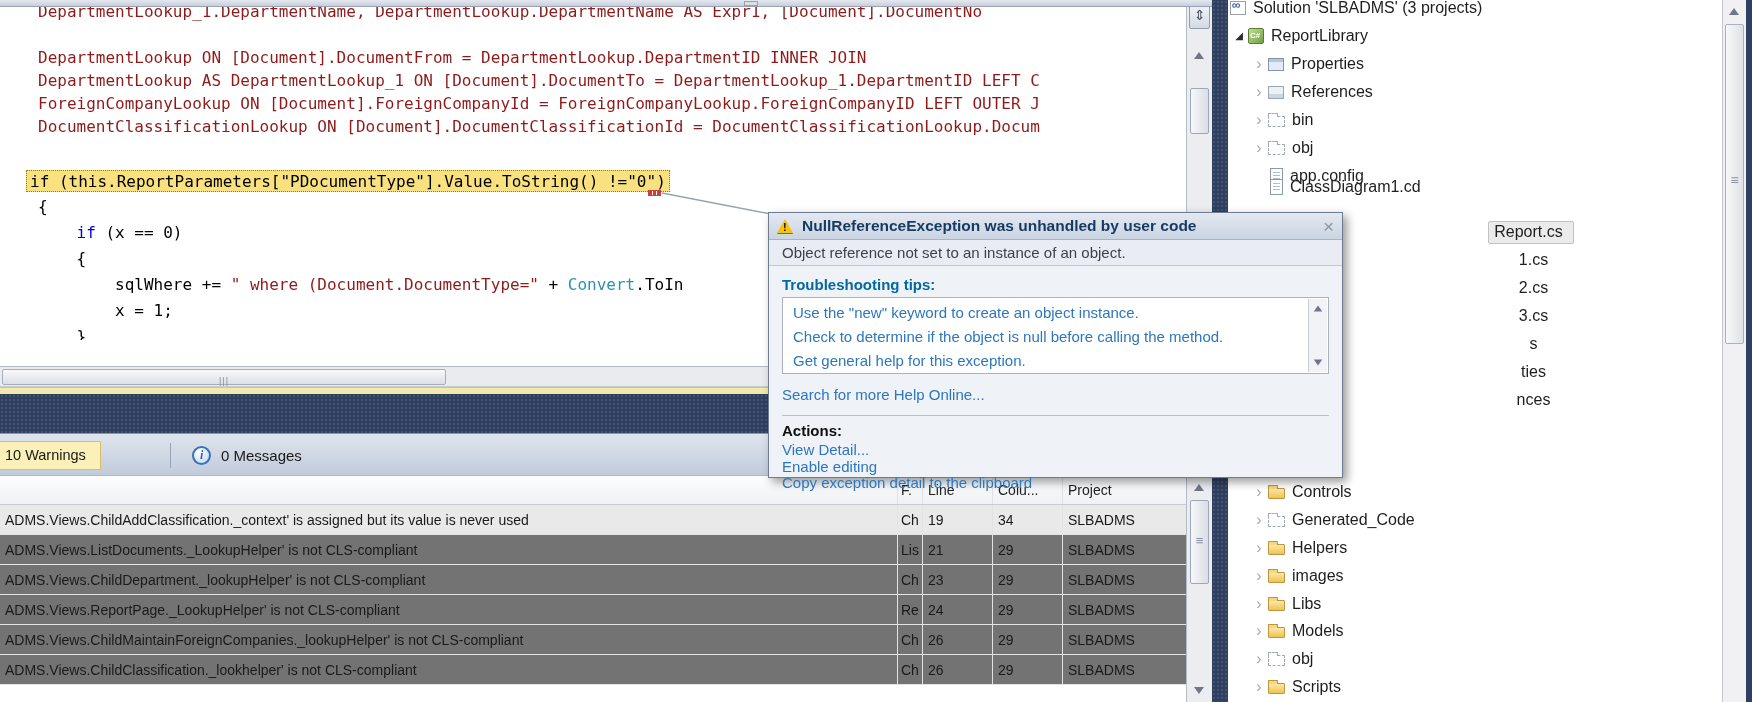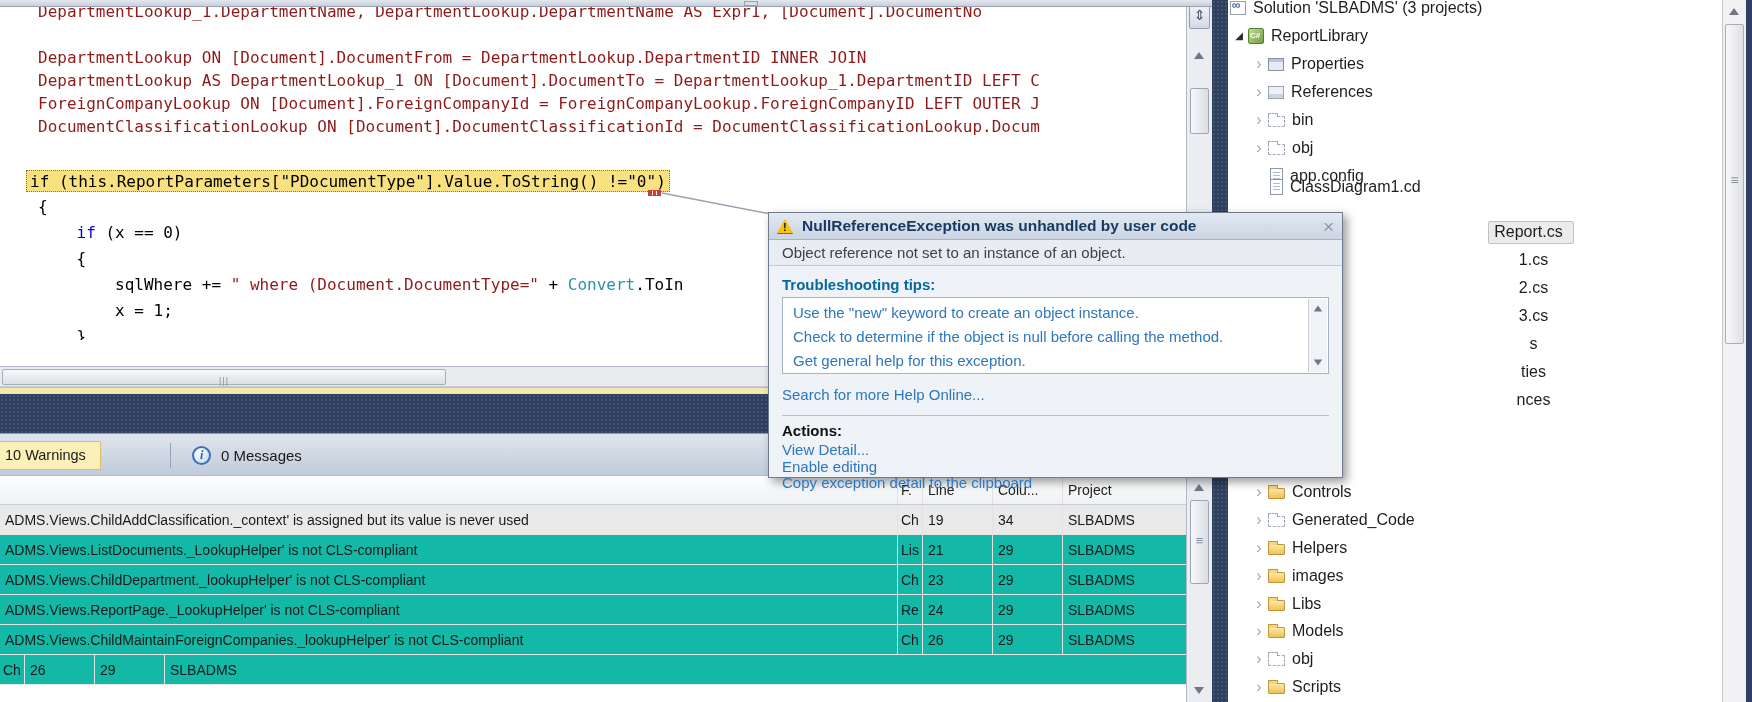--- a/index.html
+++ b/index.html
@@ -72,21 +72,21 @@
 
   
   .el-table { position:absolute; left:0; top:476px; width:1186px; height:226px; background:#fff; overflow:hidden; }
   .el-header { display:flex; height:29px; line-height:29px;
                background:linear-gradient(#FDFDFE,#EFF1F4); border-bottom:1px solid #C8CCD3; }
   .tc { border-right:1px solid #E2E2E2; overflow:hidden; white-space:nowrap; padding-left:5px; }
   .th { font-size:14px; color:#222; }
   .tc-desc { width:898px; } .tc-file { width:25px; padding-left:3px; } .tc-line { width:70px; }
   .tc-col { width:70px; } .tc-proj { flex:1; border-right:none; }
   .trow { display:flex; height:30px; line-height:30px; font-size:14px; color:#1A1A1A;
-          border-bottom:1px solid #E4E4E4; background:#14b8a6; }
+          border-bottom:1px solid #E4E4E4; background:#737373; }
   .trow.rsel { background:#E9E9E9; }
   .partial-row { height:17px; background:#fff; }
 
   
   .el-scroll { position:absolute; left:1186px; top:476px; width:26px; height:226px;
                background:#ECEDF1; border-left:1px solid #B4BBC8; }
   .el-scroll .arr-up { position:absolute; left:7px; top:8px; }
   .el-scroll .arr-down { position:absolute; left:7px; bottom:8px; }
   .el-thumb { position:absolute; left:3px; top:24px; width:19px; height:84px; border-radius:2px;
               background:linear-gradient(90deg,#F6F7F9,#DADEE5); border:1px solid #9EA7B6; text-align:center; }
@@ -257,20 +257,21 @@
           <div class="tc tc-proj">SLBADMS</div>
         </div>
         <div class="trow">
           <div class="tc tc-desc">ADMS.Views.ChildMaintainForeignCompanies._lookupHelper' is not CLS-compliant</div>
           <div class="tc tc-file">Ch</div>
           <div class="tc tc-line">26</div>
           <div class="tc tc-col">29</div>
           <div class="tc tc-proj">SLBADMS</div>
         </div>
         <div class="trow">
+          <div class="tc tc-desc">ADMS.Views.ChildClassification._lookhelper' is not CLS-compliant</div>
           <div class="tc tc-file">Ch</div>
           <div class="tc tc-line">26</div>
           <div class="tc tc-col">29</div>
           <div class="tc tc-proj">SLBADMS</div>
         </div>
       </div>
     <div class="partial-row"></div>
   </div>
   <div class="el-scroll">
     <div class="arr-up"></div>

